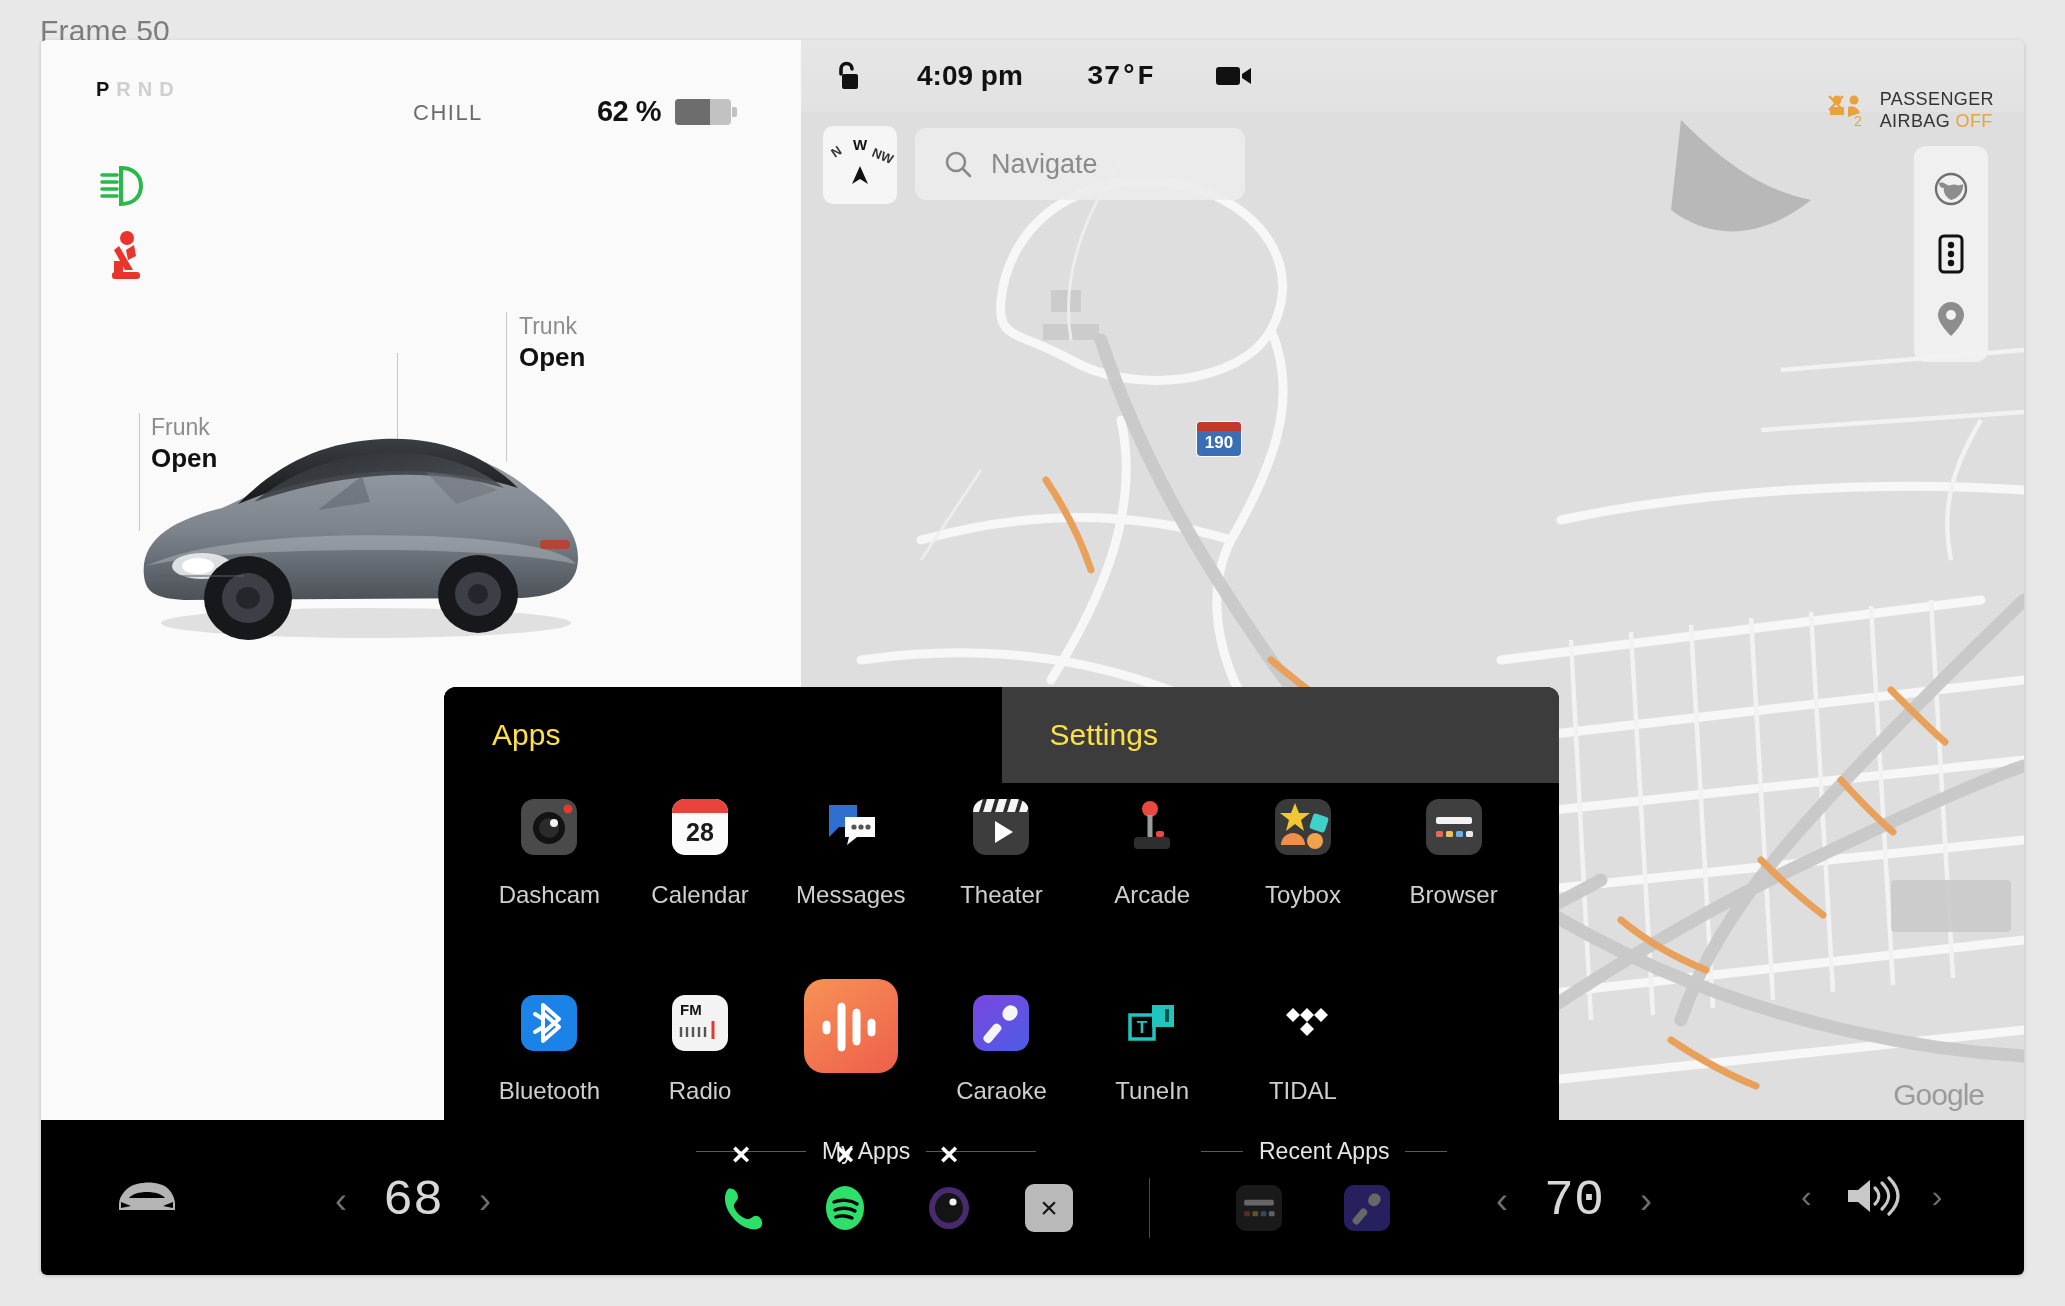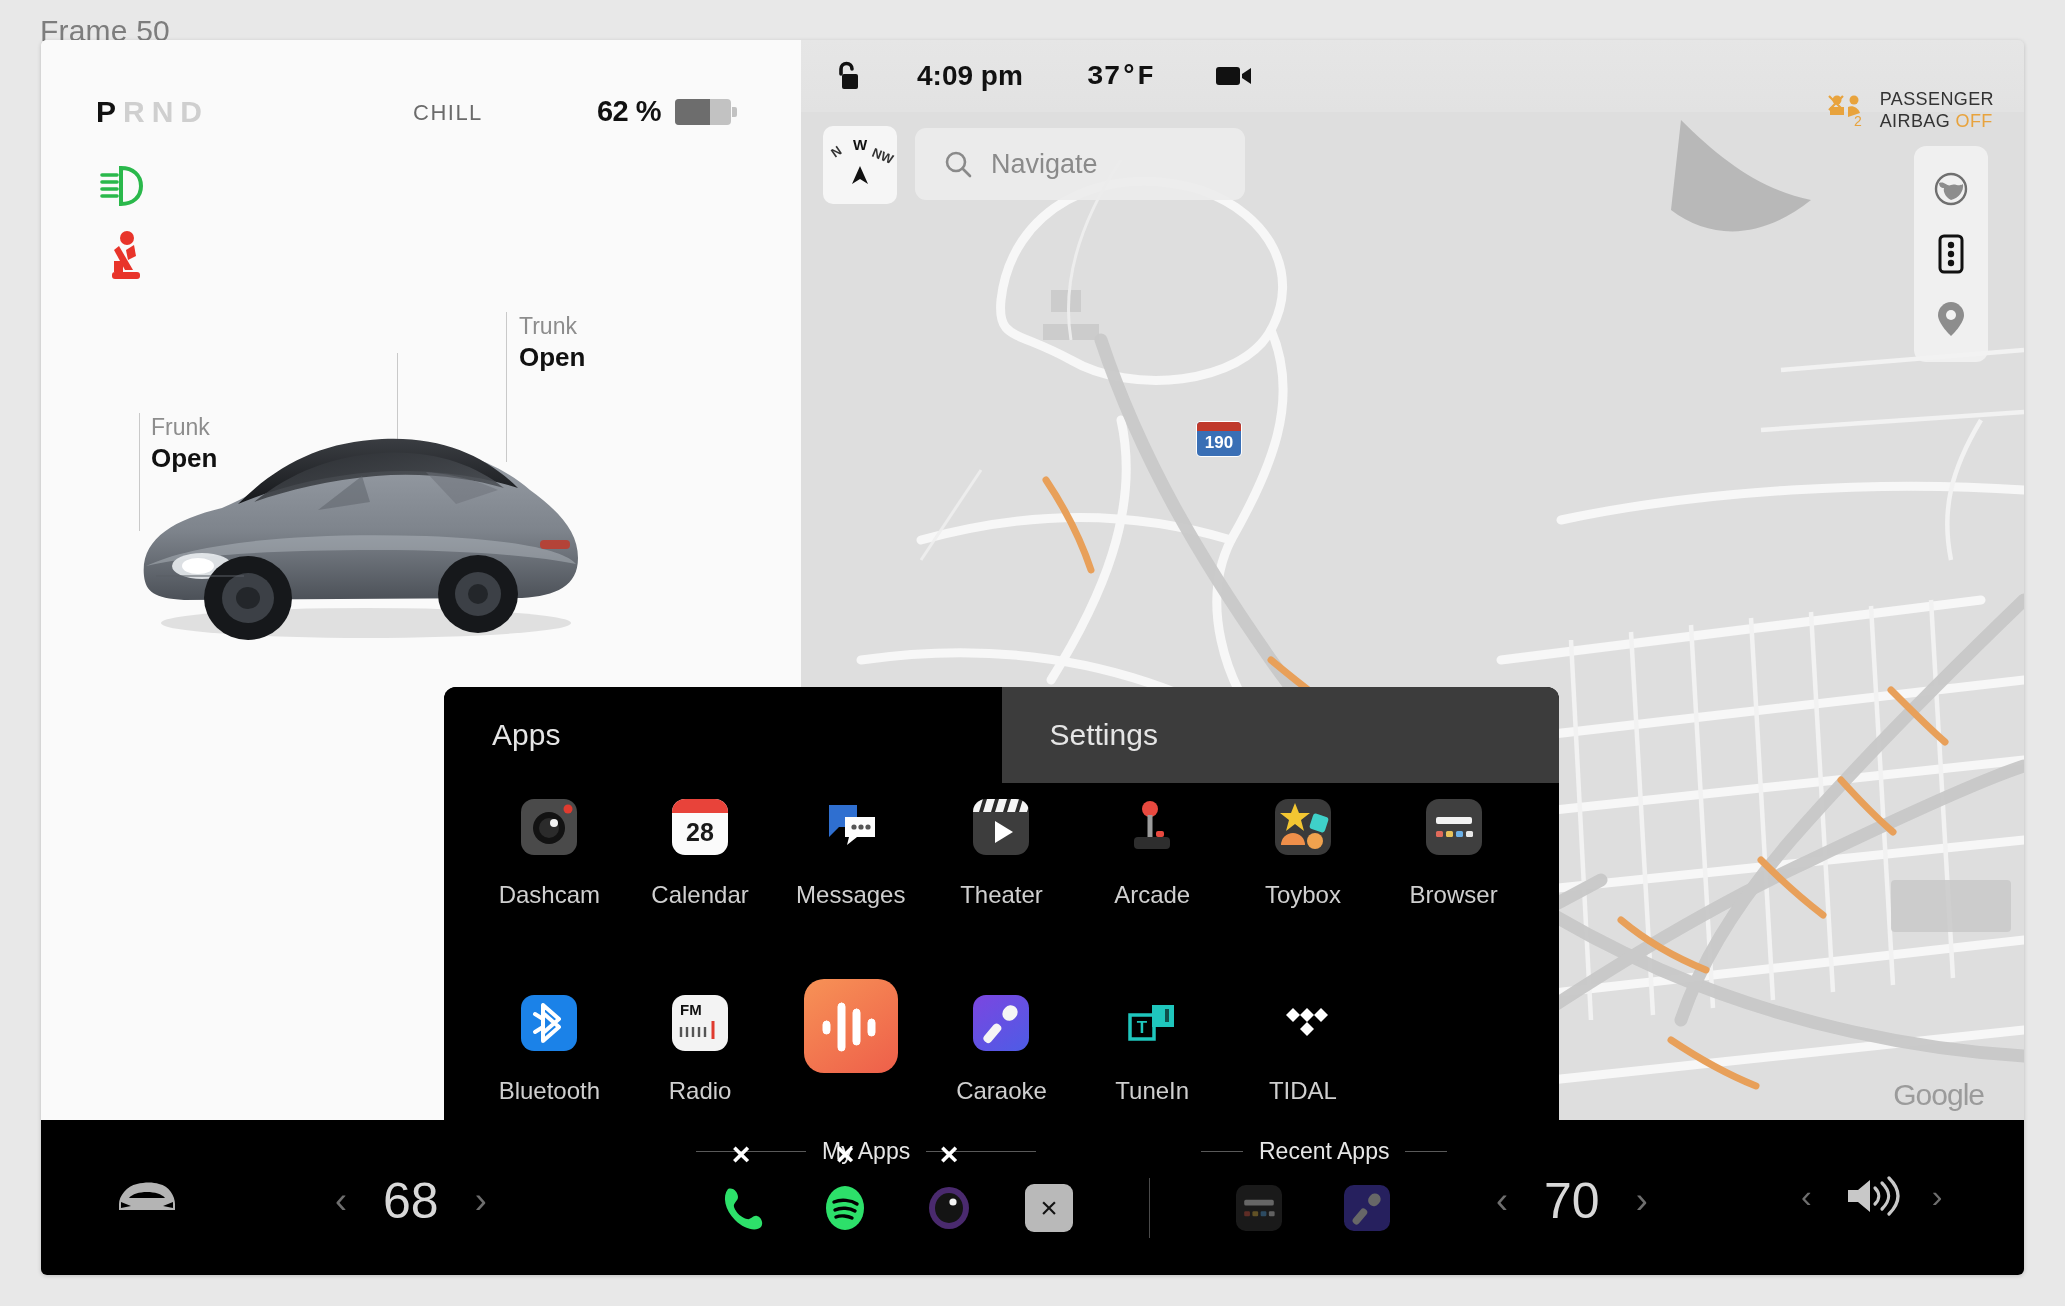--- a/index.html
+++ b/index.html
@@ -8,21 +8,21 @@
   #frame-label { position:absolute; left:40px; top:14px; font-size:30px; color:#7d7d7d; letter-spacing:.2px; }
 
   #screen {
     position:absolute; left:41px; top:40px; width:1983px; height:1235px;
     background:#fafafa; border-radius:6px; overflow:hidden;
     box-shadow:0 1px 4px rgba(0,0,0,.18);
   }
 
   
   #left-panel { position:absolute; left:0; top:0; width:760px; height:1080px; background:#fafafa; }
-  #prnd { position:absolute; left:55px; top:55px; font-size:30px; font-weight:bold; letter-spacing:7px; }
+  #prnd { position:absolute; left:55px; top:38px; font-size:20px; font-weight:bold; letter-spacing:7px; }
   #prnd .on { color:#111; }
   #prnd .off { color:#cfcfcf; }
   #chill { position:absolute; left:372px; top:60px; font-size:22px; color:#6b6b6b; letter-spacing:1.5px; }
   #batt-wrap { position:absolute; right:70px; top:55px; display:flex; align-items:center; gap:14px; }
   #batt-pct { font-size:29px; font-weight:bold; color:#111; letter-spacing:-0.5px;}
   .battery { position:relative; width:56px; height:26px; border-radius:4px; background:#c2c2c2; }
   .battery .fill { position:absolute; left:0; top:0; bottom:0; width:62%; background:#6d6d6d; border-radius:4px 0 0 4px; }
   .battery:after { content:""; position:absolute; right:-6px; top:8px; width:5px; height:10px; background:#c2c2c2; border-radius:0 2px 2px 0; }
 
   #hl-icon { position:absolute; left:58px; top:125px; width:56px; height:42px; }
@@ -69,37 +69,37 @@
   .shield.i:before { content:""; position:absolute; left:0; right:0; top:0; height:9px; background:#c0392b; border-radius:4px 4px 0 0; }
   .shield.us { width:44px; height:34px; background:#f4f4f4; border:2px solid #333; border-radius:6px;
      display:flex; align-items:center; justify-content:center; color:#111; font-size:17px; }
   #maplabel-mont { position:absolute; left:1545px; top:975px; font-size:24px; color:#555; }
   #google-wm { position:absolute; right:40px; bottom:8px; font-size:30px; color:#9b9b9b; letter-spacing:-1px; }
 
   
   #drawer { position:absolute; left:403px; top:647px; width:1115px; height:460px;
     background:#000; border-radius:12px 12px 10px 10px; overflow:hidden; z-index:40; }
   #drawer-tabs { display:flex; height:96px; }
-  .dtab { flex:1; display:flex; align-items:center; font-size:30px; color:#e5e5e5; padding-left:48px; }
+  .dtab { flex:1; display:flex; align-items:center; font-size:30px; color:#fde047; padding-left:48px; }
   .dtab.active { background:#000; }
   .dtab.inactive { background:#3c3c3c; border-radius:0 10px 0 0; }
   #app-grid { padding:16px 30px 0 30px; display:grid; grid-template-columns:repeat(7,1fr); row-gap:18px; }
   .app-cell { display:flex; flex-direction:column; align-items:center; justify-content:flex-start; height:178px;text-align:center; }
   .app-ico { width:56px; height:56px; border-radius:13px; display:flex; align-items:center; justify-content:center;
       position:relative; overflow:hidden; }
   .app-cell .app-label { margin-top:26px; font-size:24px; color:#cfcfcf; }
   .app-cell.dragging .app-ico { width:94px; height:94px; border-radius:20px; margin-top:-16px;
       box-shadow:0 10px 26px rgba(0,0,0,.6); }
 
   
   #bottom-bar { position:absolute; left:0; bottom:0; width:100%; height:155px; background:#000; z-index:50; }
   #car-btn { position:absolute; left:72px; top:56px; width:68px; height:42px; }
   .temp-ctl { position:absolute; top:52px; display:flex; align-items:center; gap:36px; }
   .temp-ctl .chev { font-size:36px; color:#6e6e6e; }
-  .temp-ctl .tval { font-size:50px; color:#d8d8d8; font-weight:300; }
+  .temp-ctl .tval { font-size:50px; color:#d8d8d8; font-weight:300;font-family:Liberation Mono, monospace; }
   #temp-left { left:294px; }
   #temp-right { left:1455px; }
   #vol-ctl { position:absolute; left:1760px; top:56px; display:flex; align-items:center; gap:32px; }
   #vol-ctl .chev { font-size:32px; color:#6e6e6e; }
 
   #myapps-hdr, #recent-hdr { position:absolute; display:flex; align-items:center; gap:16px; color:#e6e6e6; font-size:23px; }
   #myapps-hdr { left:655px; top:18px; }
   #recent-hdr { left:1160px; top:18px; }
   .hdr-rule { width:110px; height:1px; background:#595959; }
   .hdr-rule.short { width:42px; }

